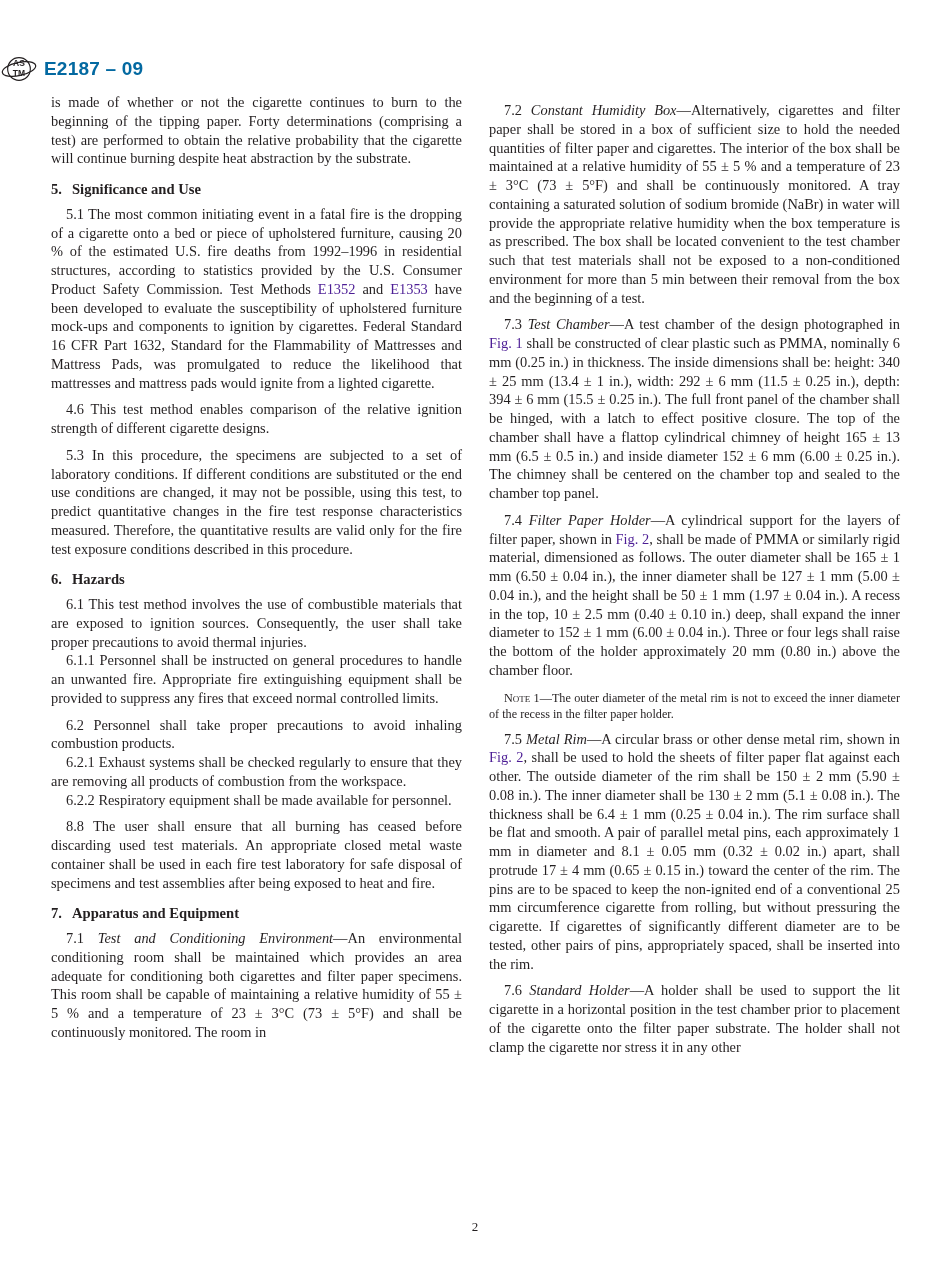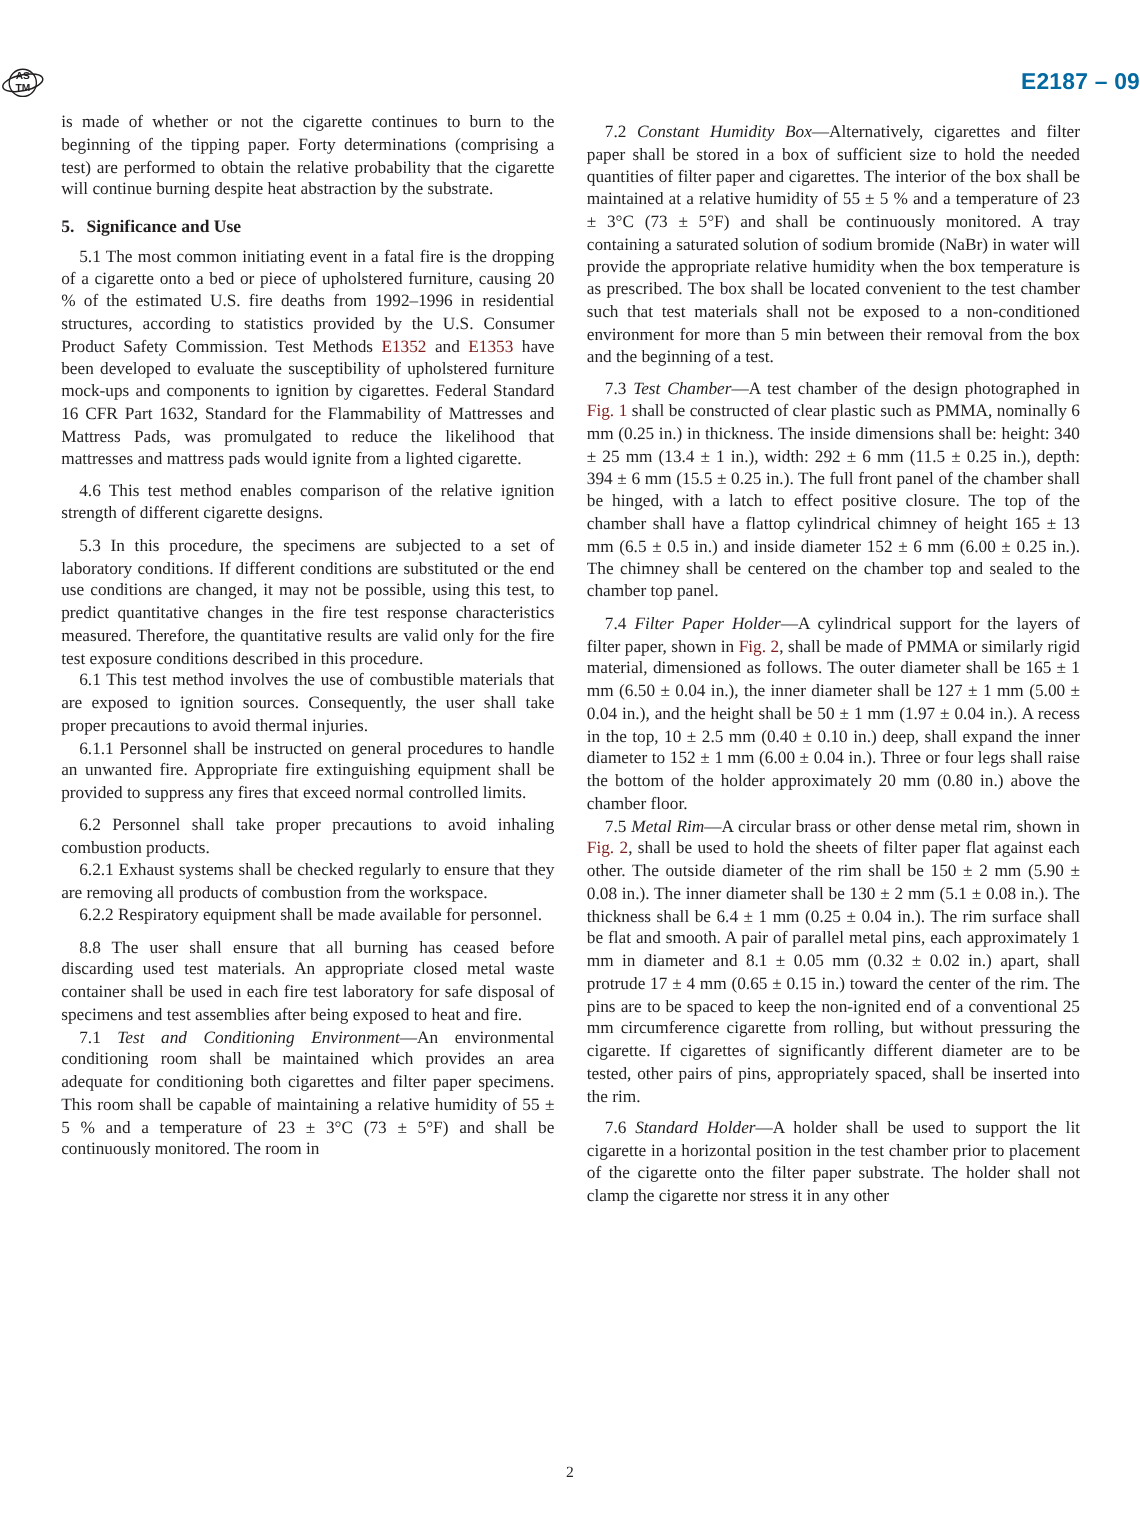--- a/index.html
+++ b/index.html
@@ -2,21 +2,21 @@
 <html><head>
 <meta charset="utf-8">
 <style>
   html, body { margin: 0; padding: 0; background: #ffffff; }
   body {
     width: 950px; height: 1272px; position: relative; overflow: hidden;
     font-family: "Liberation Serif", serif; color: #231f20;
   }
   .header {
     position: absolute; top: 52px; left: 0; width: 950px;
-    display: flex; justify-content: space-between; align-items: center; gap: 6px;
+    display: flex; justify-content: flex-start; align-items: center; gap: 6px;
   }
   .logo { width: 38px; height: 34px; }
   .doc-id {
     font-family: "Liberation Sans", sans-serif; font-weight: bold;
     font-size: 19px; color: #0369a1; letter-spacing: 0.2px;
   }
   .col {
     position: absolute; top: 93px; width: 411px;
     font-size: 14.4px; line-height: 18.75px; text-align: justify;
   }
@@ -24,21 +24,21 @@
   .col-right { left: 489px; }
   .col p { margin: 0; }
   .para { text-indent: 15px; }
   .gap { margin-top: 8px !important; }
   .heading {
     font-weight: bold; font-size: 14.6px; margin-top: 12px !important;
     margin-bottom: 6px !important; text-indent: 0;
   }
   .heading .num { display: inline-block; width: 21px; }
   .ital { font-style: italic; }
-  .link { color: #7f1d1d; cursor: pointer; }
+  .link { color: #4c1d95; cursor: pointer; }
   .note {
     font-size: 12.2px; line-height: 16px; text-indent: 15px;
     margin-top: 10px !important; margin-bottom: 8px !important;
   }
   .note .sc { font-variant: small-caps; }
   .footer {
     position: absolute; top: 1219px; left: 0; width: 950px; text-align: center;
     font-size: 13px; color: #231f20;
   }
 </style>
@@ -56,37 +56,40 @@
 </div>
 
 <div class="col col-left">
   <p>is made of whether or not the cigarette continues to burn to the beginning of the tipping paper. Forty determinations (comprising a test) are performed to obtain the relative probability that the cigarette will continue burning despite heat abstraction by the substrate.</p>
 
   <p class="heading"><span class="num">5.</span><span>Significance and Use</span></p>
   <p class="para"><span>5.1 The most common initiating event in a fatal fire is the dropping of a cigarette onto a bed or piece of upholstered furniture, causing 20 % of the estimated U.S. fire deaths from 1992–1996 in residential structures, according to statistics provided by the U.S. Consumer Product Safety Commission. Test Methods </span><span class="link">E1352</span><span> and </span><span class="link">E1353</span><span> have been developed to evaluate the susceptibility of upholstered furniture mock-ups and components to ignition by cigarettes. Federal Standard 16 CFR Part 1632, Standard for the Flammability of Mattresses and Mattress Pads, was promulgated to reduce the likelihood that mattresses and mattress pads would ignite from a lighted cigarette.</span></p>
   <p class="para gap">4.6 This test method enables comparison of the relative ignition strength of different cigarette designs.</p>
   <p class="para gap">5.3 In this procedure, the specimens are subjected to a set of laboratory conditions. If different conditions are substituted or the end use conditions are changed, it may not be possible, using this test, to predict quantitative changes in the fire test response characteristics measured. Therefore, the quantitative results are valid only for the fire test exposure conditions described in this procedure.</p>
 
+  <p class="heading"><span class="num">6.</span><span>Hazards</span></p>
   <p class="para">6.1 This test method involves the use of combustible materials that are exposed to ignition sources. Consequently, the user shall take proper precautions to avoid thermal injuries.</p>
   <p class="para">6.1.1 Personnel shall be instructed on general procedures to handle an unwanted fire. Appropriate fire extinguishing equipment shall be provided to suppress any fires that exceed normal controlled limits.</p>
   <p class="para gap">6.2 Personnel shall take proper precautions to avoid inhaling combustion products.</p>
   <p class="para">6.2.1 Exhaust systems shall be checked regularly to ensure that they are removing all products of combustion from the workspace.</p>
   <p class="para">6.2.2 Respiratory equipment shall be made available for personnel.</p>
   <p class="para gap">8.8 The user shall ensure that all burning has ceased before discarding used test materials. An appropriate closed metal waste container shall be used in each fire test laboratory for safe disposal of specimens and test assemblies after being exposed to heat and fire.</p>
 
+  <p class="heading"><span class="num">7.</span><span>Apparatus and Equipment</span></p>
   <p class="para"><span>7.1 </span><span class="ital">Test and Conditioning Environment</span><span>—An environmental conditioning room shall be maintained which provides an area adequate for conditioning both cigarettes and filter paper specimens. This room shall be capable of maintaining a relative humidity of 55 ± 5 % and a temperature of 23 ± 3°C (73 ± 5°F) and shall be continuously monitored. The room in</span></p>
 </div>
 
 <div class="col col-right">
 
   <p class="para gap"><span>7.2 </span><span class="ital">Constant Humidity Box</span><span>—Alternatively, cigarettes and filter paper shall be stored in a box of sufficient size to hold the needed quantities of filter paper and cigarettes. The interior of the box shall be maintained at a relative humidity of 55 ± 5 % and a temperature of 23 ± 3°C (73 ± 5°F) and shall be continuously monitored. A tray containing a saturated solution of sodium bromide (NaBr) in water will provide the appropriate relative humidity when the box temperature is as prescribed. The box shall be located convenient to the test chamber such that test materials shall not be exposed to a non-conditioned environment for more than 5 min between their removal from the box and the beginning of a test.</span></p>
 
   <p class="para gap"><span>7.3 </span><span class="ital">Test Chamber</span><span>—A test chamber of the design photographed in </span><span class="link">Fig. 1</span><span> shall be constructed of clear plastic such as PMMA, nominally 6 mm (0.25 in.) in thickness. The inside dimensions shall be: height: 340 ± 25 mm (13.4 ± 1 in.), width: 292 ± 6 mm (11.5 ± 0.25 in.), depth: 394 ± 6 mm (15.5 ± 0.25 in.). The full front panel of the chamber shall be hinged, with a latch to effect positive closure. The top of the chamber shall have a flattop cylindrical chimney of height 165 ± 13 mm (6.5 ± 0.5 in.) and inside diameter 152 ± 6 mm (6.00 ± 0.25 in.). The chimney shall be centered on the chamber top and sealed to the chamber top panel.</span></p>
 
   <p class="para gap"><span>7.4 </span><span class="ital">Filter Paper Holder</span><span>—A cylindrical support for the layers of filter paper, shown in </span><span class="link">Fig. 2</span><span>, shall be made of PMMA or similarly rigid material, dimensioned as follows. The outer diameter shall be 165 ± 1 mm (6.50 ± 0.04 in.), the inner diameter shall be 127 ± 1 mm (5.00 ± 0.04 in.), and the height shall be 50 ± 1 mm (1.97 ± 0.04 in.). A recess in the top, 10 ± 2.5 mm (0.40 ± 0.10 in.) deep, shall expand the inner diameter to 152 ± 1 mm (6.00 ± 0.04 in.). Three or four legs shall raise the bottom of the holder approximately 20 mm (0.80 in.) above the chamber floor.</span></p>
 
+  <p class="note"><span class="sc">Note 1</span><span>—The outer diameter of the metal rim is not to exceed the inner diameter of the recess in the filter paper holder.</span></p>
 
   <p class="para"><span>7.5 </span><span class="ital">Metal Rim</span><span>—A circular brass or other dense metal rim, shown in </span><span class="link">Fig. 2</span><span>, shall be used to hold the sheets of filter paper flat against each other. The outside diameter of the rim shall be 150 ± 2 mm (5.90 ± 0.08 in.). The inner diameter shall be 130 ± 2 mm (5.1 ± 0.08 in.). The thickness shall be 6.4 ± 1 mm (0.25 ± 0.04 in.). The rim surface shall be flat and smooth. A pair of parallel metal pins, each approximately 1 mm in diameter and 8.1 ± 0.05 mm (0.32 ± 0.02 in.) apart, shall protrude 17 ± 4 mm (0.65 ± 0.15 in.) toward the center of the rim. The pins are to be spaced to keep the non-ignited end of a conventional 25 mm circumference cigarette from rolling, but without pressuring the cigarette. If cigarettes of significantly different diameter are to be tested, other pairs of pins, appropriately spaced, shall be inserted into the rim.</span></p>
 
   <p class="para gap"><span>7.6 </span><span class="ital">Standard Holder</span><span>—A holder shall be used to support the lit cigarette in a horizontal position in the test chamber prior to placement of the cigarette onto the filter paper substrate. The holder shall not clamp the cigarette nor stress it in any other</span></p>
 </div>
 
 <div class="footer">2</div>
 
 </body></html>

